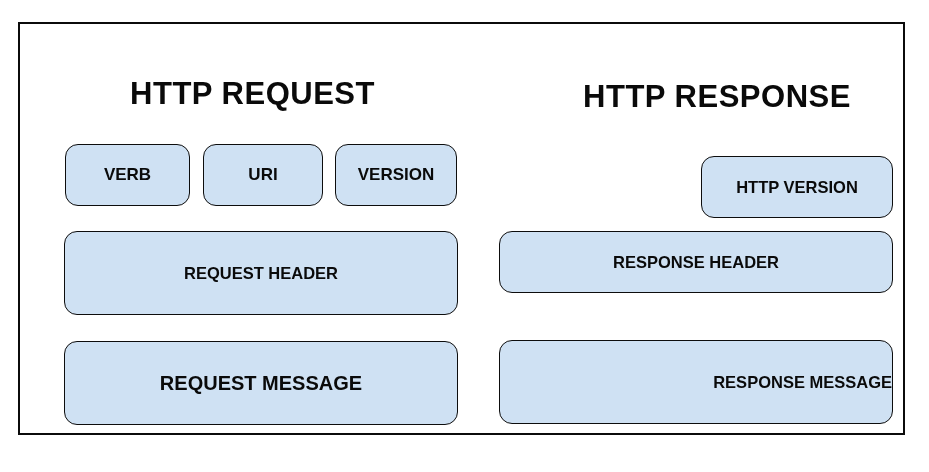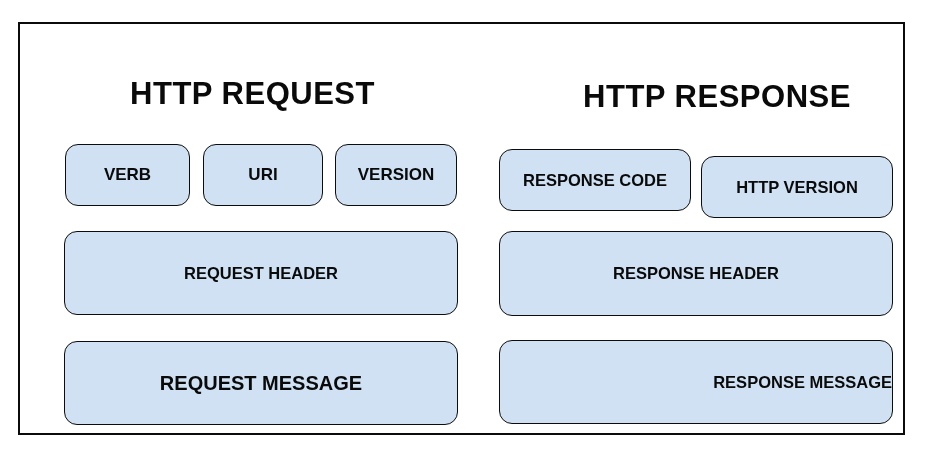--- a/index.html
+++ b/index.html
@@ -85,21 +85,21 @@
   
   .n-verb    { left: 45px;  top: 120px; width: 125px; height: 62px; font-size: 17px; }
   .n-uri     { left: 183px; top: 120px; width: 120px; height: 62px; font-size: 17px; }
   .n-version { left: 315px; top: 120px; width: 122px; height: 62px; font-size: 17px; }
   .n-reqhdr  { left: 44px;  top: 207px; width: 394px; height: 84px; font-size: 16.5px; }
   .n-reqmsg  { left: 44px;  top: 317px; width: 394px; height: 84px; font-size: 20px; }
 
   
   .n-rescode { left: 14px;  top: 125px; width: 192px; height: 62px; font-size: 16.5px; }
   .n-httpver { left: 216px; top: 132px; width: 192px; height: 62px; font-size: 16.5px; }
-  .n-reshdr  { left: 14px;  top: 207px; width: 394px; height: 85px; font-size: 16.5px; align-items: center; }
+  .n-reshdr  { left: 14px;  top: 207px; width: 394px; height: 62px; font-size: 16.5px; align-items: center; }
   .n-resmsg  { left: 14px;  top: 316px; width: 394px; height: 84px; font-size: 16.5px; justify-content: flex-end; }
 </style>
 </head>
 <body>
 
 <div id="canvas">
 
   <div class="frame">
 
     <div class="column request">
@@ -125,23 +125,20 @@
       <div class="node n-reqmsg">
         <span>REQUEST MESSAGE</span>
       </div>
 
     </div>
 
     <div class="column response">
 
       <div class="section-title response">HTTP RESPONSE</div>
 
-      <div class="node n-rescode">
-        <span>RESPONSE CODE</span>
-      </div>
 
       <div class="node n-httpver">
         <span>HTTP VERSION</span>
       </div>
 
       <div class="node n-reshdr">
         <span>RESPONSE HEADER</span>
       </div>
 
       <div class="node n-resmsg">

